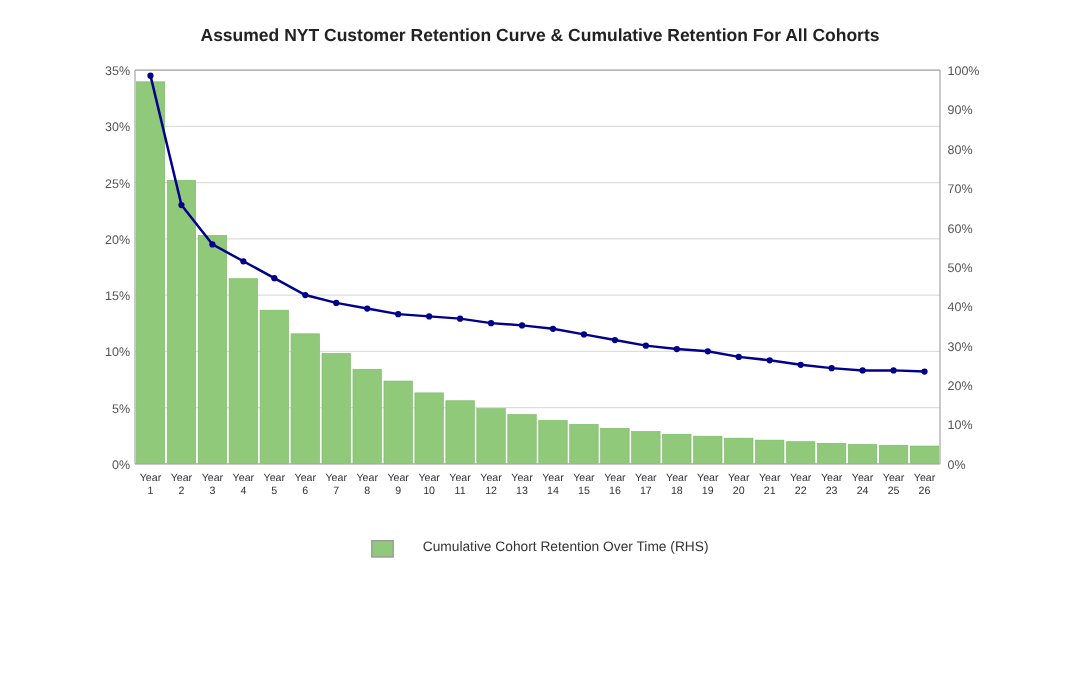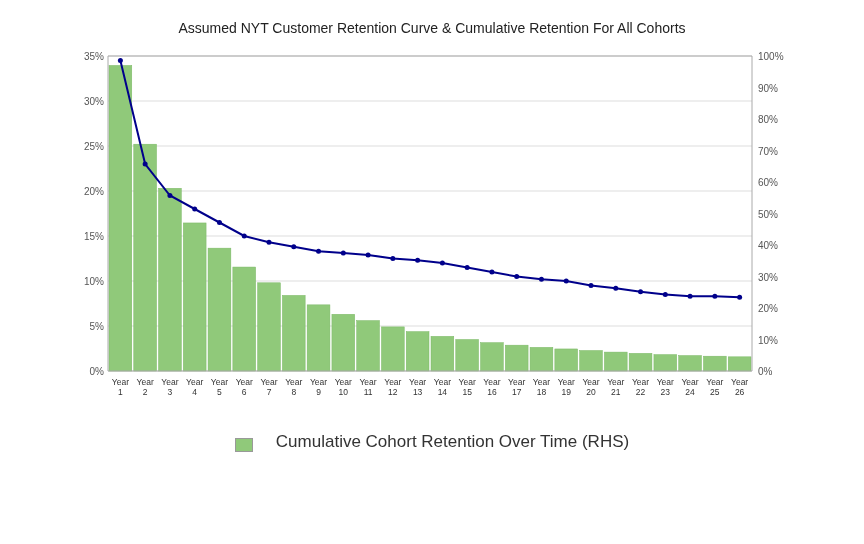--- a/index.html
+++ b/index.html
@@ -12,21 +12,21 @@
     }
     .chart-container {
       width: 864px;
       height: 544px;
       padding: 20px 60px 80px 60px;
       position: relative;
     }
     .chart-title {
       text-align: center;
       font-size: 14px;
-      font-weight: normal;
+      font-weight: bold;
       margin-bottom: 10px;
       color: #222;
     }
     .chart-area {
       position: relative;
       width: 100%;
       height: 380px;
     }
     svg.main-chart {
       width: 100%;
@@ -34,23 +34,23 @@
     }
     .legend {
       display: flex;
       justify-content: center;
       align-items: center;
       gap: 30px;
       margin-top: 6px;
     }
     .legend-item {
       display: flex;
-      align-items: flex-end;
+      align-items: flex-start;
       gap: 23px;
-      font-size: 17px;
+      font-size: 11px;
       color: #333;
     }
     .legend-bar {
       width: 18px;
       height: 14px;
       background: #90c97a;
       border: 1px solid #999;
     }
     .legend-line {
       width: 30px;

